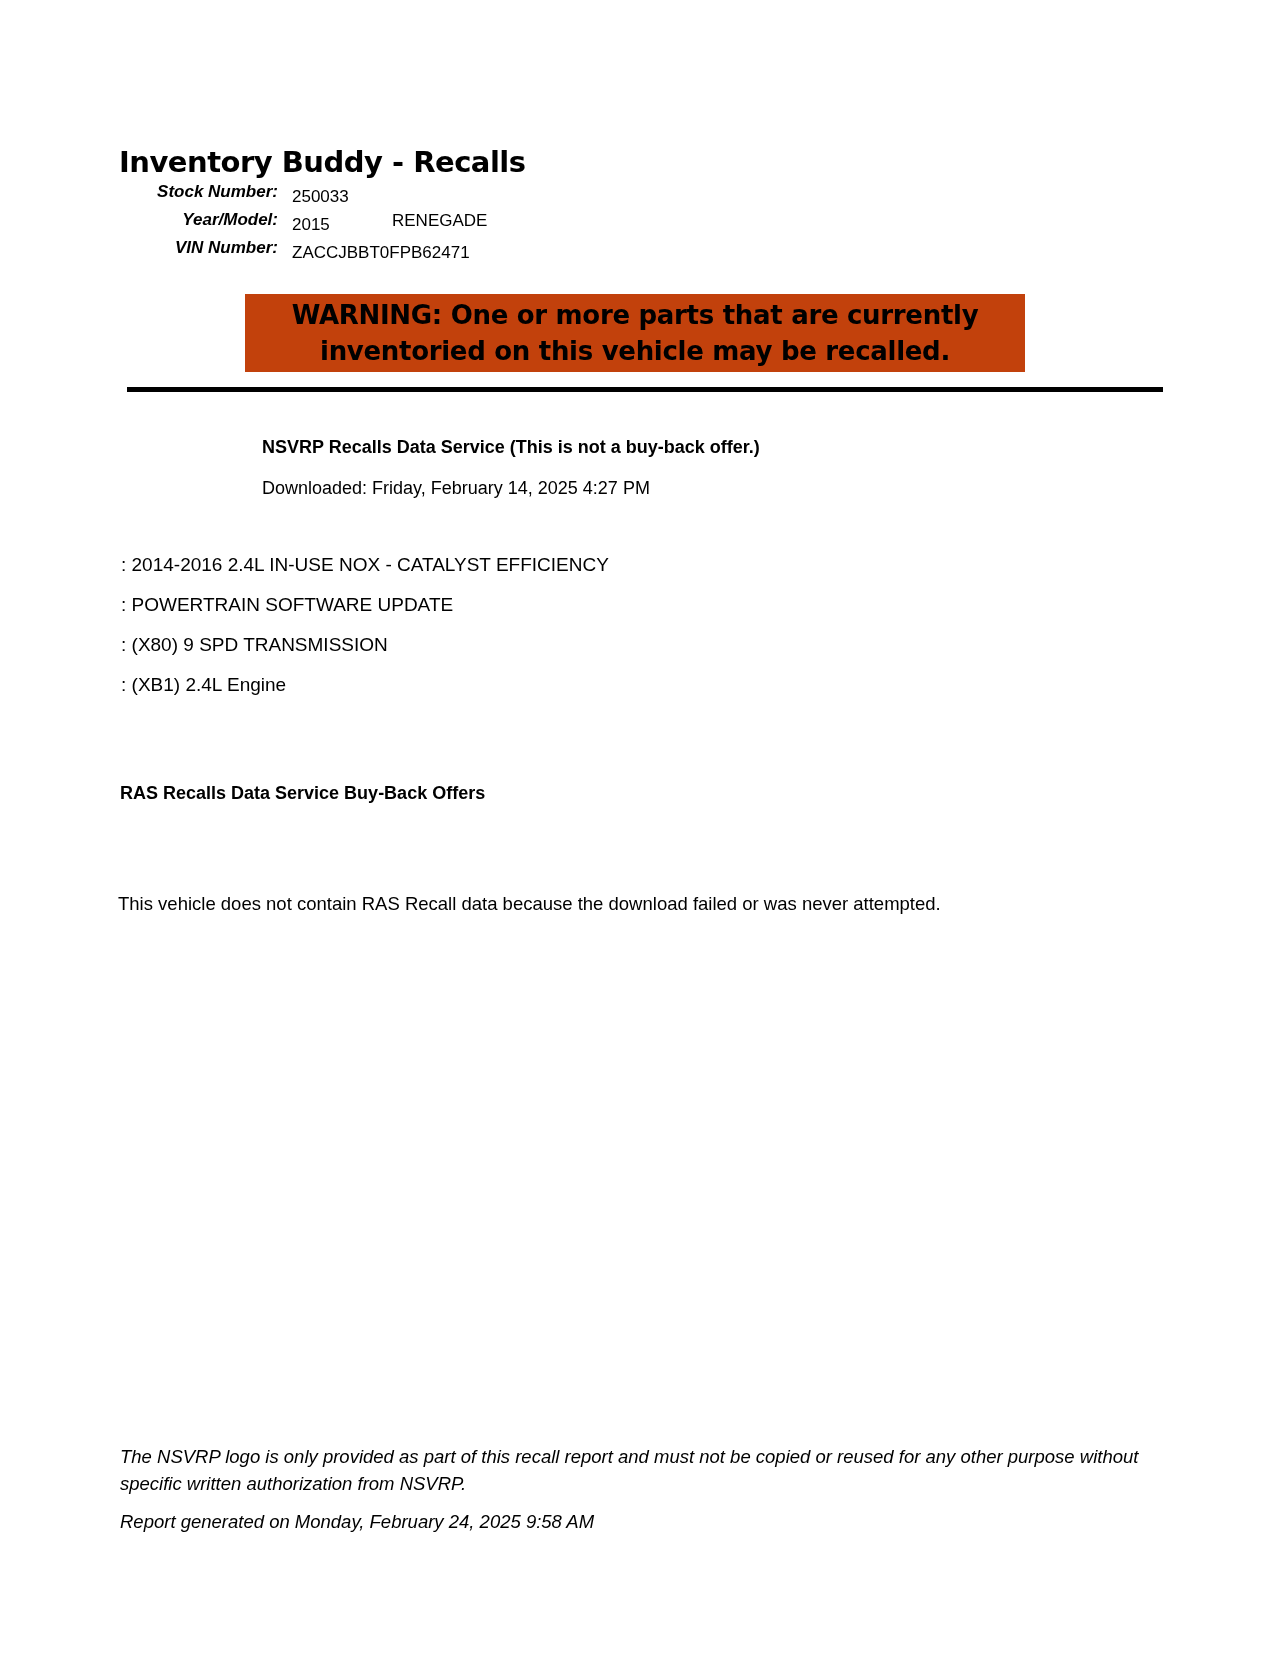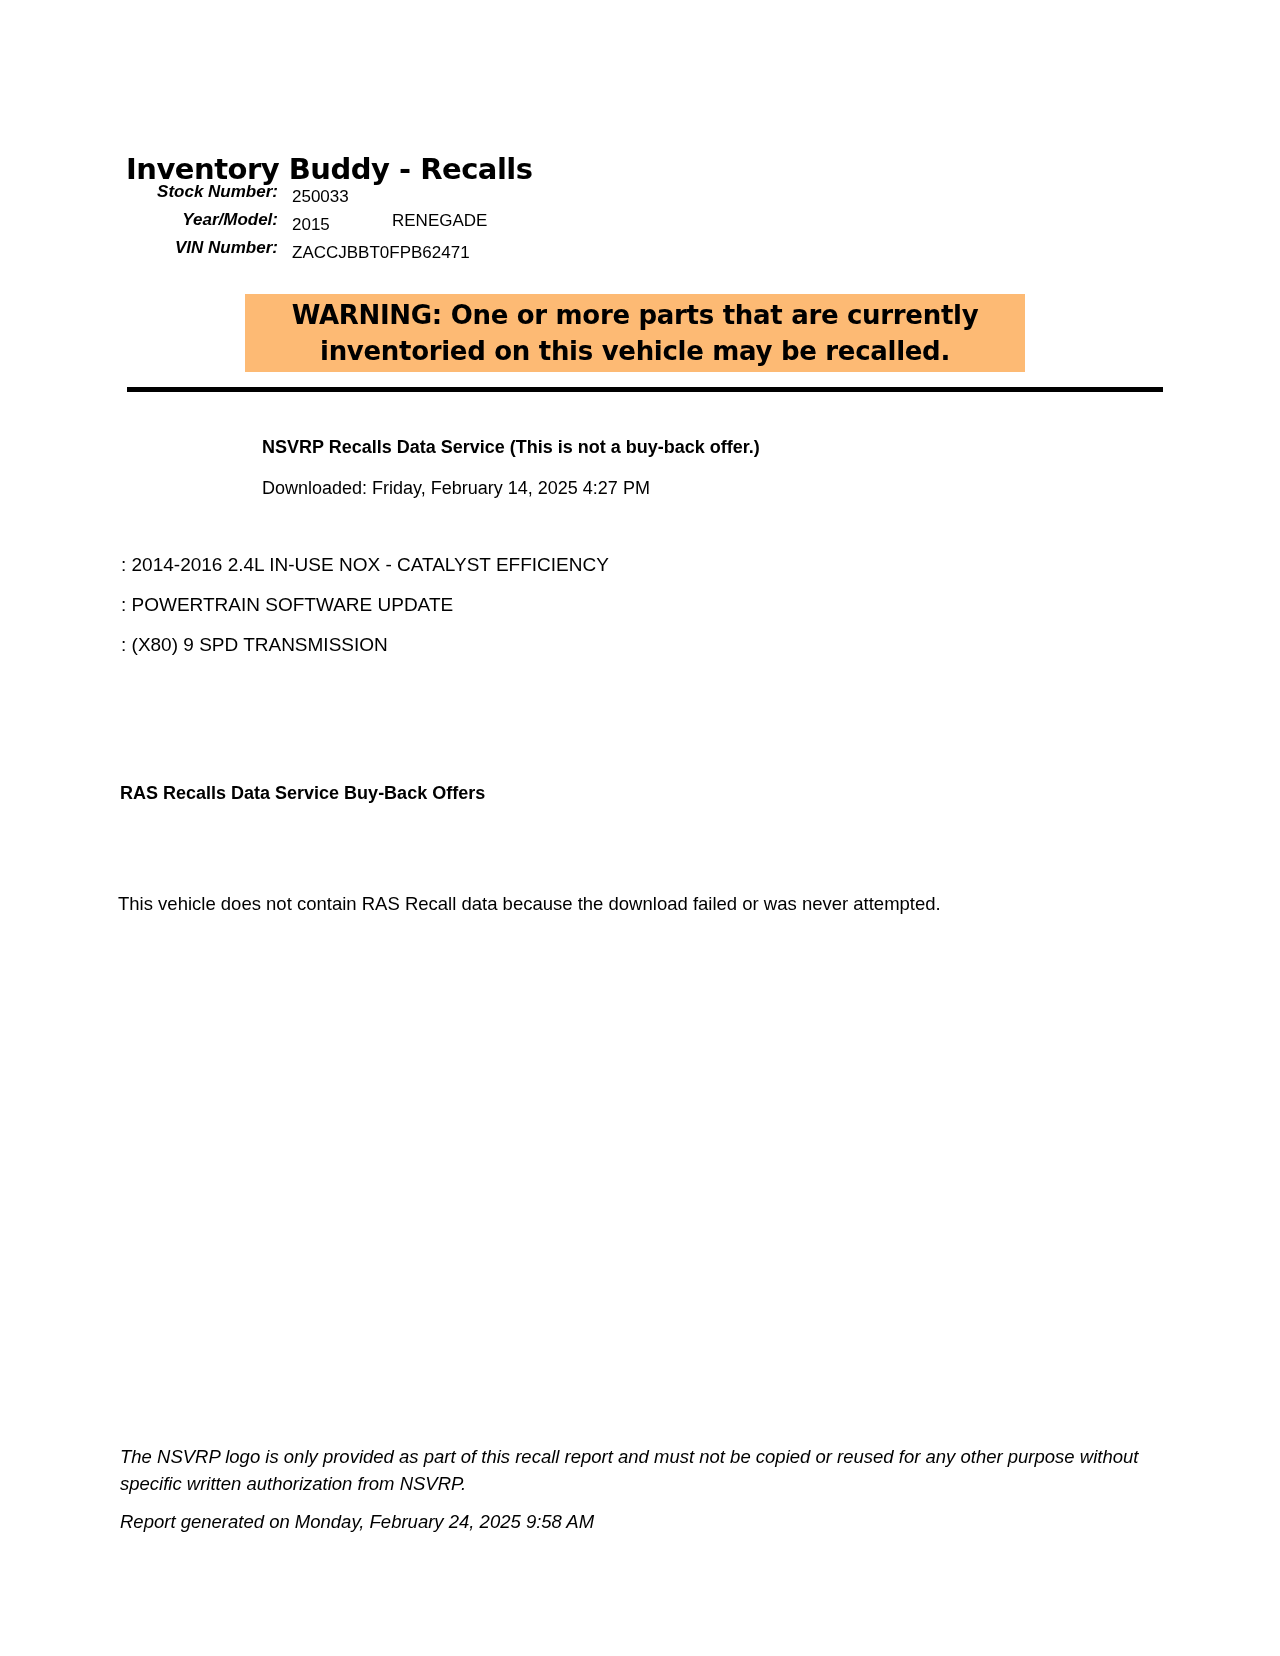--- a/index.html
+++ b/index.html
@@ -13,21 +13,21 @@
     height: 1656px;
     background: #ffffff;
     color: #000000;
     font-family: "Liberation Sans", sans-serif;
     overflow: hidden;
   }
   .doc-title {
     position: absolute;
     left: 110px;
     top: 136px;
-    margin: 16px;
+    margin: 9px;
     font-family: "DejaVu Sans", sans-serif;
     font-size: 29px;
     font-weight: bold;
     letter-spacing: -0.5px;
     white-space: nowrap;
   }
   .vrow {
     position: absolute;
     left: 0;
     width: 100%;
@@ -153,34 +153,35 @@
   <div class="vrow r2">
     <span class="vlabel">Year/Model:</span>
     <span class="vvalue">2015</span>
     <span class="vvalue2">RENEGADE</span>
   </div>
   <div class="vrow r3">
     <span class="vlabel">VIN Number:</span>
     <span class="vvalue">ZACCJBBT0FPB62471</span>
   </div>
 
-  <div class="warning-box" style="background: #fdba74; color: rgb(0, 0, 0);">
+  <div class="warning-box" style="background: #c2410c; color: rgb(0, 0, 0);">
     <div>WARNING: One or more parts that are currently</div>
     <div>inventoried on this vehicle may be recalled.</div>
   </div>
 
   <div class="section-divider"></div>
 
   <div class="nsvrp-heading">NSVRP Recalls Data Service (This is not a buy-back offer.)</div>
   <div class="download-line">Downloaded: Friday, February 14, 2025 4:27 PM</div>
 
   <div class="recall-list">
     <div class="recall-item">: 2014-2016 2.4L IN-USE NOX - CATALYST EFFICIENCY</div>
     <div class="recall-item">: POWERTRAIN SOFTWARE UPDATE</div>
     <div class="recall-item">: (X80) 9 SPD TRANSMISSION</div>
+    <div class="recall-item">: (XB1) 2.4L Engine</div>
   </div>
 
   <div class="ras-heading">RAS Recalls Data Service Buy-Back Offers</div>
   <div class="ras-message">This vehicle does not contain RAS Recall data because the download failed or was never attempted.</div>
 
   <div class="disclaimer">The NSVRP logo is only provided as part of this recall report and must not be copied or reused for any other purpose without specific written authorization from NSVRP.</div>
   <div class="generated">Report generated on Monday, February 24, 2025 9:58 AM</div>
 
 </div>
 

